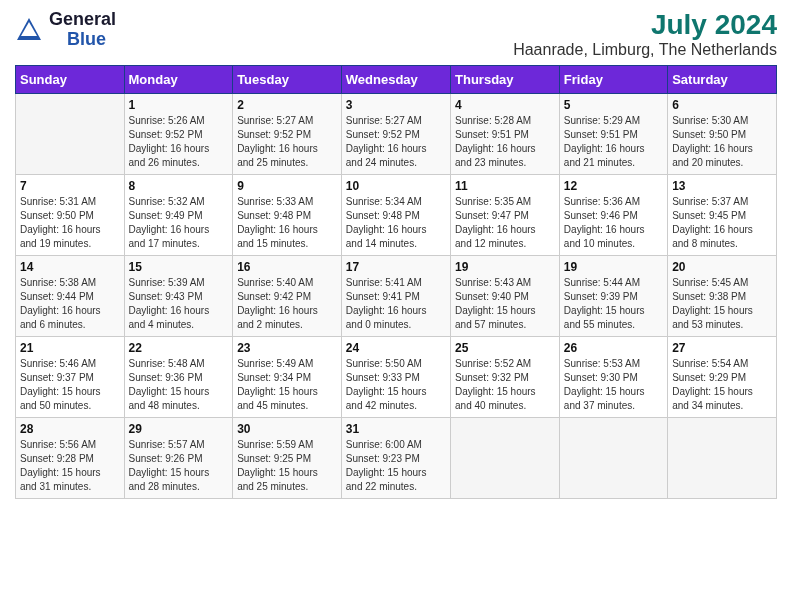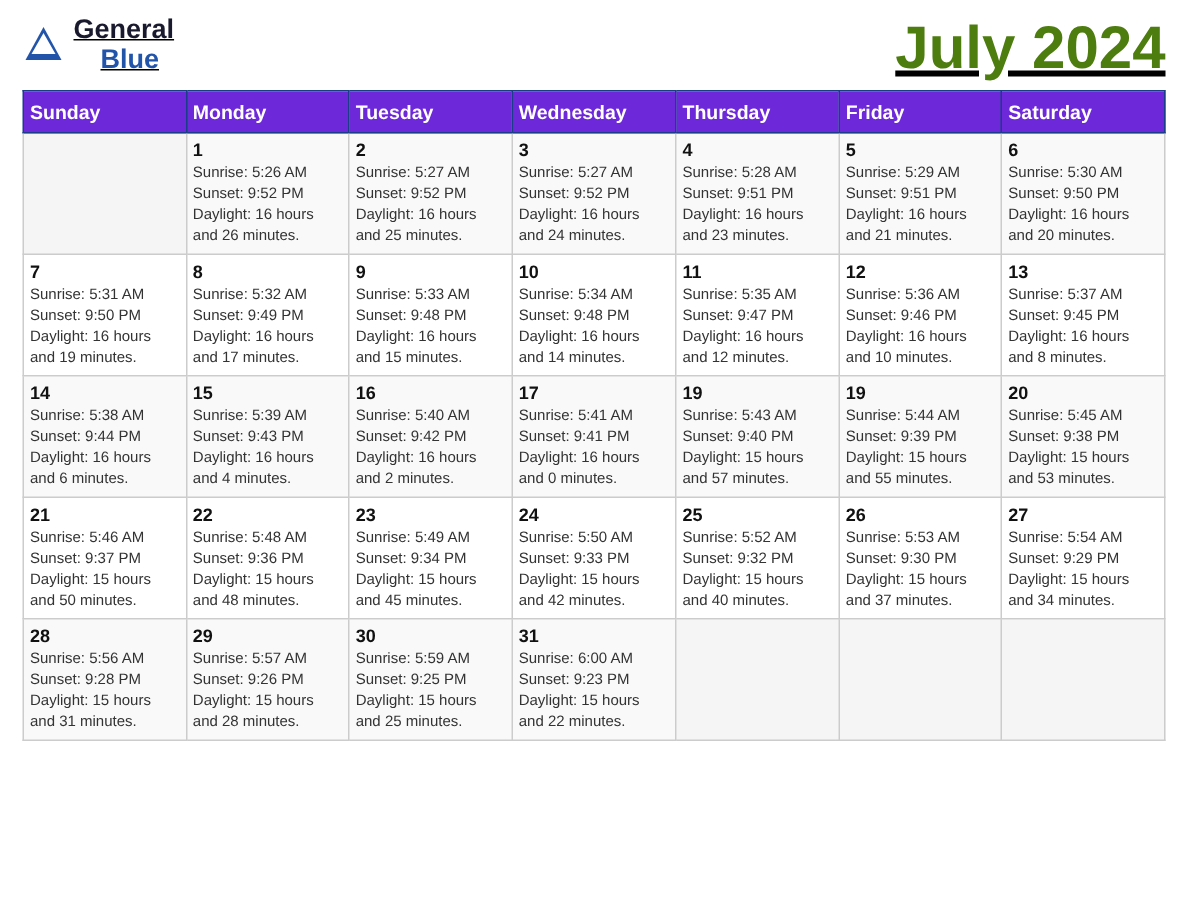--- a/index.html
+++ b/index.html
@@ -8,21 +8,20 @@
       background: #fff;
       width: 792px;
       min-height: 612px;
       padding: 10px 15px 15px 15px;
     }
     .header {
       display: flex;
       align-items: flex-start;
       justify-content: space-between;
       margin-bottom: 6px;
-      text-decoration: underline;
     }
     .logo {
       display: flex;
       align-items: center;
       gap: 2px;
     }
     .logo-text {
       display: flex;
       flex-direction: column;
       line-height: 1.1;
@@ -40,23 +39,23 @@
     }
     .logo-icon {
       width: 28px;
       height: 28px;
       margin-right: 4px;
     }
     .title-block {
       text-align: right;
     }
     .month-title {
-      font-size: 40px;
-      font-weight: bold;
-      color: #4d7c0f;
+      font-size: 28px;
+      font-weight: bold;
+      color: #0f766e;
       line-height: 1.1;
     }
     .location {
       font-size: 16px;
       color: #333;
     }
     .calendar {
       width: 100%;
       border-collapse: collapse;
       border: 1px solid #ccc;
@@ -110,20 +109,21 @@
       <polygon points="14,2 26,24 2,24" fill="#2255aa"></polygon>
       <polygon points="14,6 22,20 6,20" fill="#fff"></polygon>
     </svg>
     <div class="logo-text">
       <span class="logo-general">General</span>
       <span class="logo-blue">Blue</span>
     </div>
   </div>
   <div class="title-block">
     <div class="month-title">July 2024</div>
+    <div class="location">Haanrade, Limburg, The Netherlands</div>
   </div>
 </div>
 
 <table class="calendar">
   <thead>
     <tr>
     <th>Sunday</th>
         <th>Monday</th>
         <th>Tuesday</th>
         <th>Wednesday</th>

